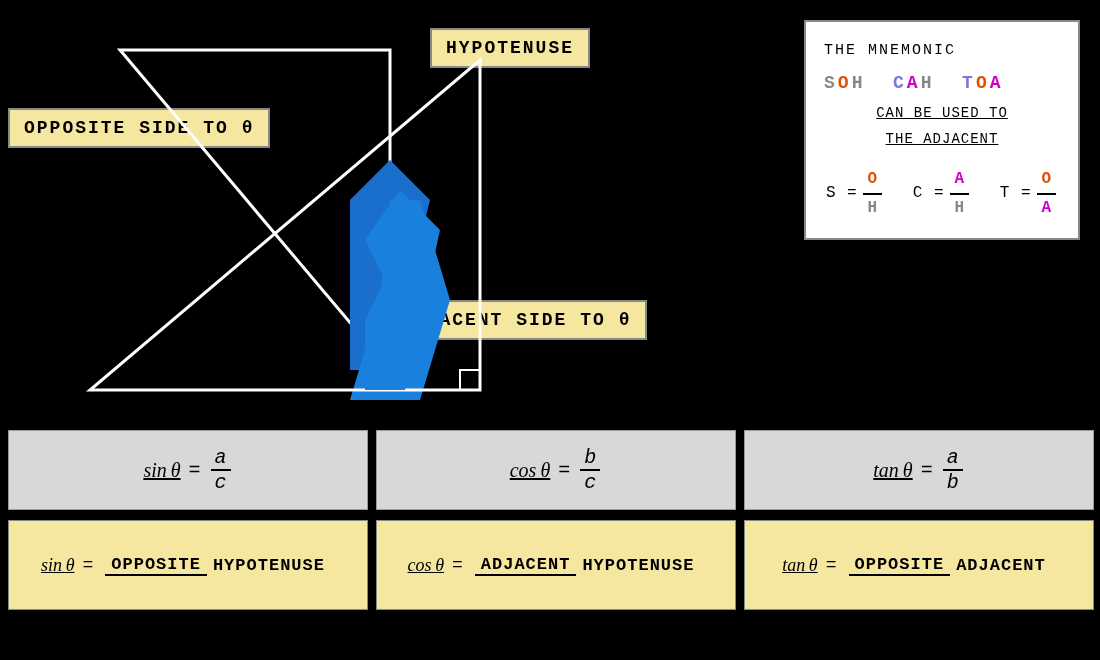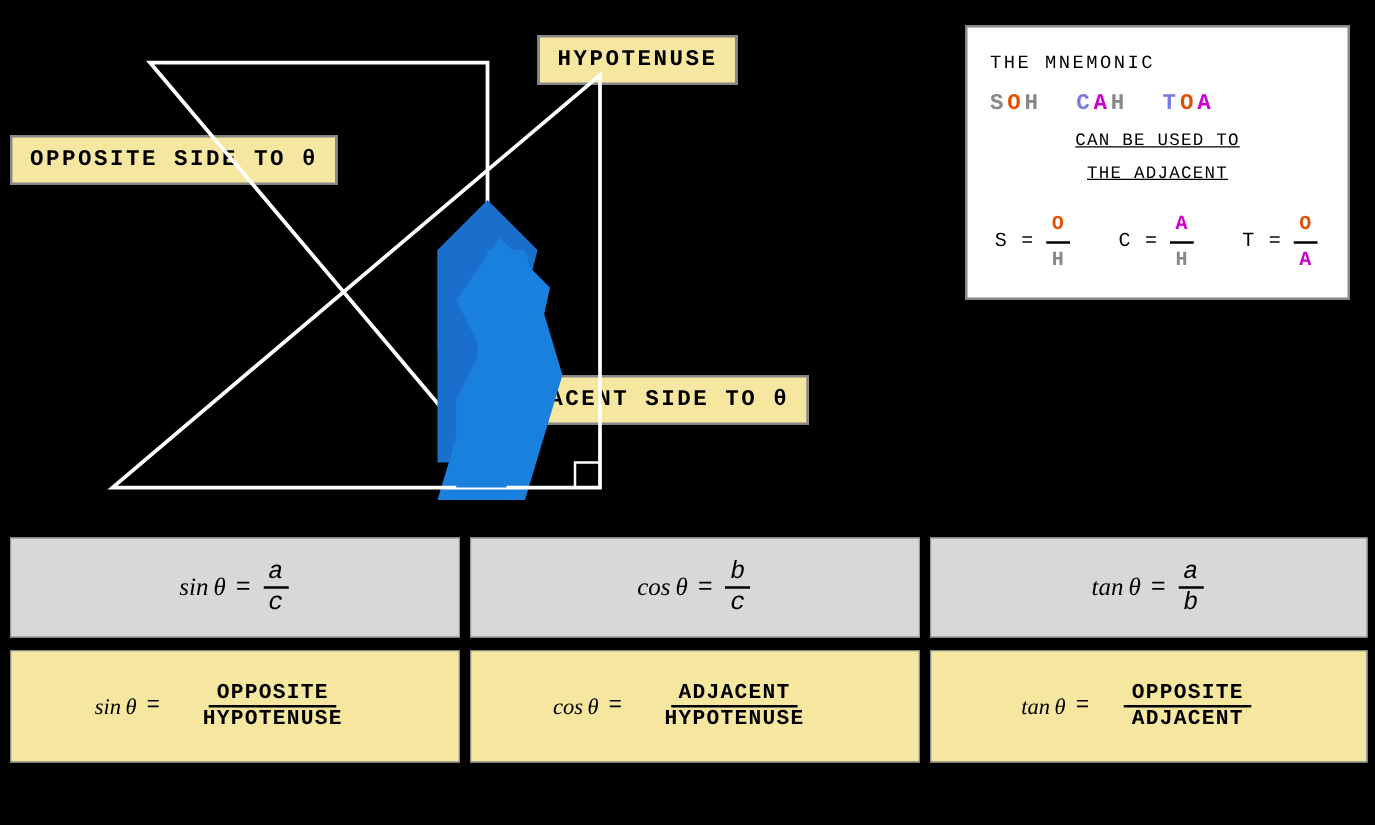--- a/index.html
+++ b/index.html
@@ -23,21 +23,21 @@
       letter-spacing: 2px;
       color: #000;
       white-space: nowrap;
     }
 
     
     #mnemonic-box {
       position: absolute;
       top: 20px;
       right: 20px;
-      width: 308px;
+      width: 276px;
       background: #fff;
       border: 2px solid #888;
       padding: 16px 18px;
       font-size: 15px;
       line-height: 1.7;
       color: #000;
       letter-spacing: 1px;
     }
 
     #mnemonic-box .title-line {
@@ -118,27 +118,28 @@
       top: 0;
       left: 0;
       width: 700px;
       height: 430px;
     }
 
     
     .bottom-formula {
       font-family: 'Times New Roman', serif;
       font-style: italic;
+      text-decoration: underline;
     }
 
     .frac-word {
       display: inline-flex;
-      flex-direction: column;
-      align-items: center;
-      margin: 0 20px;
+      flex-direction: row;
+      align-items: center;
+      margin: 0 4px;
     }
     .frac-word .num-w {
       border-bottom: 2px solid #000;
       padding: 0 6px;
       font-family: 'Courier New', monospace;
       font-size: 17px;
       font-weight: bold;
       font-style: normal;
       letter-spacing: 1px;
     }

